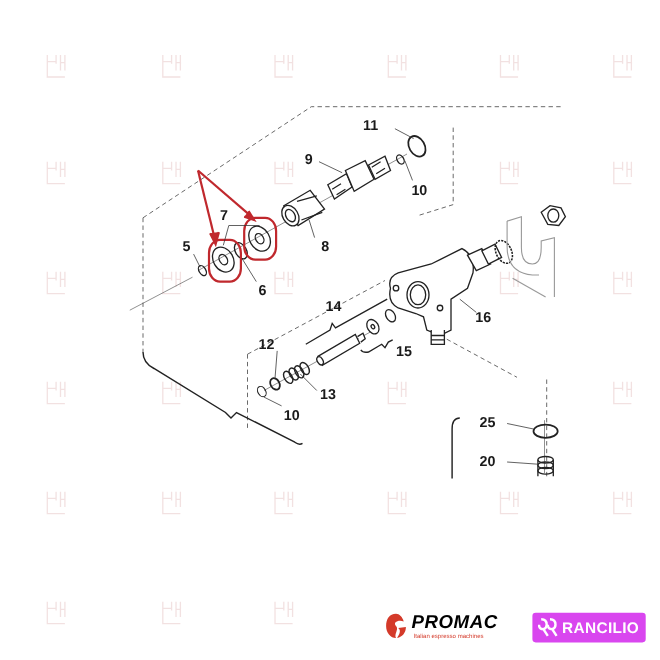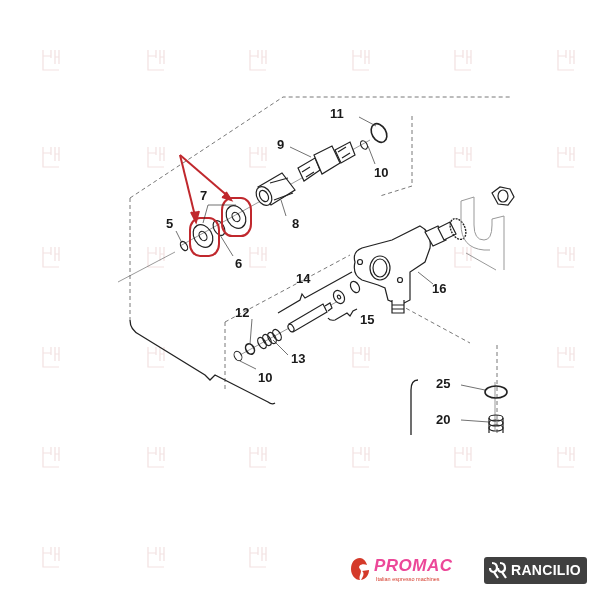--- a/index.html
+++ b/index.html
@@ -1,23 +1,23 @@
 <!DOCTYPE html>
 <html><head>
 <meta charset="utf-8">
 <style>
   html, body { margin:0; padding:0; background:#ffffff; }
   body { width:600px; height:600px; position:relative; overflow:hidden; font-family:"Liberation Sans", sans-serif; }
   #diagram { position:absolute; left:0; top:0; width:600px; height:600px; }
   .wm { position:absolute; width:22px; height:26px; opacity:0.55; }
   .label { font-family:"Liberation Sans", sans-serif; font-weight:bold; font-size:13px; fill:#1a1a1a; }
   .logo-promac { position:absolute; left:346px; top:555px; width:125px; height:30px; }
-  .promac-word { position:absolute; left:28px; top:1px; font-family:"Liberation Sans", sans-serif; font-weight:bold; font-style:italic; font-size:17px; color:#ec4899; letter-spacing:0.5px; }
+  .promac-word { position:absolute; left:28px; top:1px; font-family:"Liberation Sans", sans-serif; font-weight:bold; font-style:italic; font-size:17px; color:#000000; letter-spacing:0.5px; }
   .promac-tag { position:absolute; left:30px; top:21px; font-family:"Liberation Sans", sans-serif; font-size:5.5px; color:#d43a2a; white-space:nowrap; }
-  .logo-rancilio { position:absolute; left:484px; top:557px; width:103px; height:27px; background:#404040; border-radius:3px; }
+  .logo-rancilio { position:absolute; left:484px; top:557px; width:103px; height:27px; background:#d946ef; border-radius:3px; }
   .rancilio-word { position:absolute; left:27px; top:5px; font-family:"Liberation Sans", sans-serif; font-weight:bold; font-size:14px; color:#ffffff; letter-spacing:0.3px; }
 </style>
 </head>
 <body>
 
 <div>
   <svg class="wm" style="left:40px;top:48px" viewBox="0 0 22 26">
       <path d="M3 2v20h16M3 8h8M11 2v8M15 2v14M19 2v14M15 9h4" stroke="#e8c9c9" stroke-width="1.2" fill="none"></path>
     </svg>
   <svg class="wm" style="left:145px;top:48px" viewBox="0 0 22 26">

